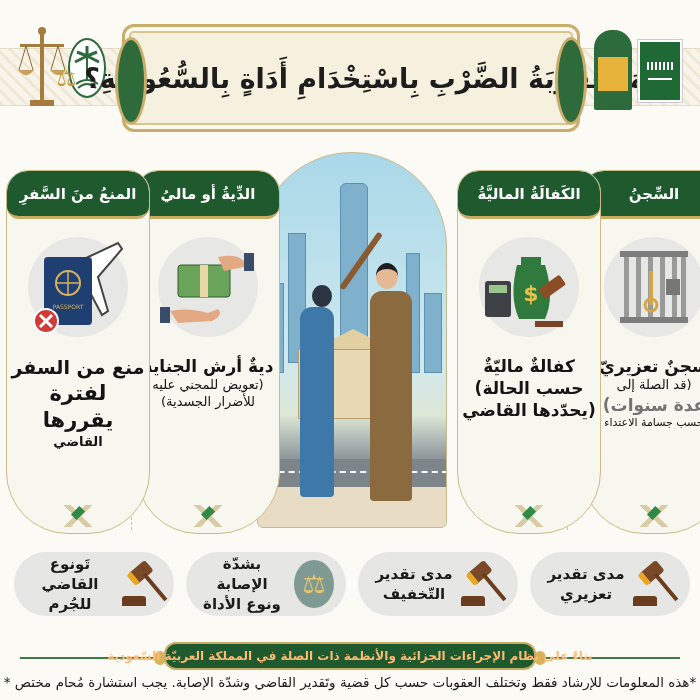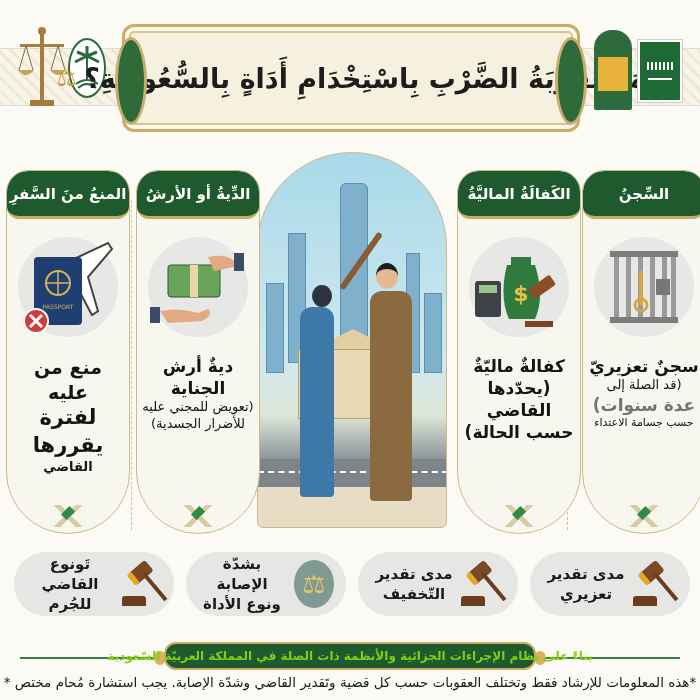--- a/index.html
+++ b/index.html
@@ -56,21 +56,21 @@
     .flag-logo {
       left: 638px; top: 40px; width: 44px; height: 62px;
       background: #1f6a34; border: 2px solid #fff; outline: 1px solid #ccc;
       display: flex; flex-direction: column; align-items: center; justify-content: center; gap: 8px;
     }
     .flag-script { width: 26px; height: 8px; background: repeating-linear-gradient(90deg,#fff 0 2px,transparent 2px 4px); }
     .flag-sword { width: 24px; height: 2px; background: #fff; }
 
     
     .card {
-      position: absolute; top: 170px; width: 124px; height: 364px;
+      position: absolute; top: 170px; width: 144px; height: 364px;
       background: #f7f6ef;
       border: 1.5px solid #cdbb86;
       border-radius: 22px 22px 62px 62px;
       overflow: hidden;
       padding-left: 38px;
     }
     .card-head {
       position: absolute; top: 0; left: 0; right: 0; height: 48px;
       background: #1e5a2e;
       border-radius: 20px 20px 12px 12px;
@@ -163,21 +163,21 @@
     }
 
     
     .foot-line {
       position: absolute; left: 20px; top: 657px; width: 660px; height: 2px; background: #3f7c47;
     }
     .foot-dot { position: absolute; top: 651px; width: 12px; height: 14px; border-radius: 50%; background: #d8b35c; }
     .foot-banner {
       position: absolute; left: 164px; top: 642px; width: 372px; height: 28px;
       background: #1e5a2e; border: 2px solid #c7ac63; border-radius: 12px;
-      color: #84cc16; font-size: 12px; font-weight: bold;
+      color: #fdba74; font-size: 12px; font-weight: bold;
       display: flex; align-items: center; justify-content: center; white-space: nowrap;
     }
     .disclaimer {
       position: absolute; left: 0; top: 674px; width: 700px; text-align: center;
       font-size: 13.5px; color: #1a1a1a; white-space: nowrap;
     }
   </style>
 </head>
 <body>
 
@@ -260,22 +260,22 @@
       <rect x="10" y="48" width="18" height="8" fill="#9bc58b"></rect>
       <path d="M38 28 Q30 60 40 82 L66 82 Q76 60 66 28 Z" fill="#2f7a3c"></path>
       <rect x="42" y="20" width="20" height="8" fill="#2f7a3c"></rect>
       <text x="52" y="64" font-size="22" fill="#e7c04a" text-anchor="middle" font-weight="bold">$</text>
       <rect x="60" y="44" width="26" height="12" rx="2" fill="#8a4d26" transform="rotate(-35 73 50)"></rect>
       <rect x="56" y="84" width="28" height="6" fill="#7a4424"></rect>
     </svg>
   </div>
   <div class="card-body">
     <span class="big">كفالةٌ ماليّةٌ</span>
+    <span class="big">حسب الحالة)</span>
     <span class="big">(يحدّدها القاضي</span>
-    <span class="big">حسب الحالة)</span>
   </div>
   <div class="card-orn"></div>
 </div>
 
 <div class="scene">
   <div class="tower" style="left:82px;top:30px;width:28px;height:170px;border-radius:6px 6px 0 0;"></div>
   <div class="tower" style="left:30px;top:80px;width:18px;height:130px;"></div>
   <div class="tower" style="left:8px;top:130px;width:18px;height:90px;"></div>
   <div class="tower" style="left:148px;top:100px;width:14px;height:120px;"></div>
   <div class="tower" style="left:166px;top:140px;width:18px;height:80px;"></div>
@@ -286,21 +286,21 @@
 
   <div class="head" style="left:54px;top:132px;width:20px;height:22px;background:#2c3440;"></div>
   <div class="person" style="left:42px;top:154px;width:34px;height:190px;background:#3e78a8;"></div>
 
   <div class="stick"></div>
   <div class="head" style="left:118px;top:110px;width:22px;height:26px;background:#e4b993;border-top:6px solid #1d1d1d;"></div>
   <div class="person" style="left:112px;top:138px;width:42px;height:210px;background:#8b6a3f;"></div>
 </div>
 
 <div class="card" style="left:136px;">
-  <div class="card-head">الدِّيةُ أو الأرشُ</div>
+  <div class="card-head">الدِّيةُ أو ماليُ</div>
   <div class="card-icon-wrap">
     <svg width="100" height="100" viewBox="0 0 100 100">
       <rect x="20" y="28" width="52" height="32" rx="3" fill="#6aa35a" stroke="#2f5b2f"></rect>
       <rect x="42" y="28" width="8" height="32" fill="#e9d7a6"></rect>
       <path d="M60 20 Q78 16 86 24 L86 30 L66 34 Z" fill="#e2a983"></path>
       <path d="M12 74 Q30 70 50 76 L60 72 Q66 78 54 84 L20 86 Z" fill="#e2a983"></path>
       <rect x="2" y="70" width="10" height="16" fill="#3a4c68"></rect>
       <rect x="86" y="16" width="10" height="18" fill="#3a4c68"></rect>
     </svg>
   </div>
@@ -321,21 +321,21 @@
       <rect x="16" y="20" width="48" height="68" rx="4" fill="#1f3f73"></rect>
       <circle cx="40" cy="46" r="12" fill="none" stroke="#d8b35c" stroke-width="2"></circle>
       <line x1="28" y1="46" x2="52" y2="46" stroke="#d8b35c" stroke-width="1.5"></line>
       <line x1="40" y1="34" x2="40" y2="58" stroke="#d8b35c" stroke-width="1.5"></line>
       <text x="40" y="72" font-size="6" fill="#d8b35c" text-anchor="middle">PASSPORT</text>
       <circle cx="18" cy="84" r="12" fill="#d23a3a" stroke="#fff" stroke-width="2"></circle>
       <path d="M12 78 L24 90 M24 78 L12 90" stroke="#fff" stroke-width="3"></path>
     </svg>
   </div>
   <div class="card-body">
-    <span class="big" style="font-size:19px;">منع من عليه</span>
+    <span class="big" style="font-size:19px;">منع من السفر</span>
     <span class="big" style="font-size:21px;">لفترة يقررها</span>
     <span class="big" style="font-size:13px;">القاضي</span>
   </div>
   <div class="card-orn"></div>
 </div>
 
 <div class="factor" style="left:530px;">
   <div class="gavel">
       <div class="hd"></div>
       <div class="hn"></div>

